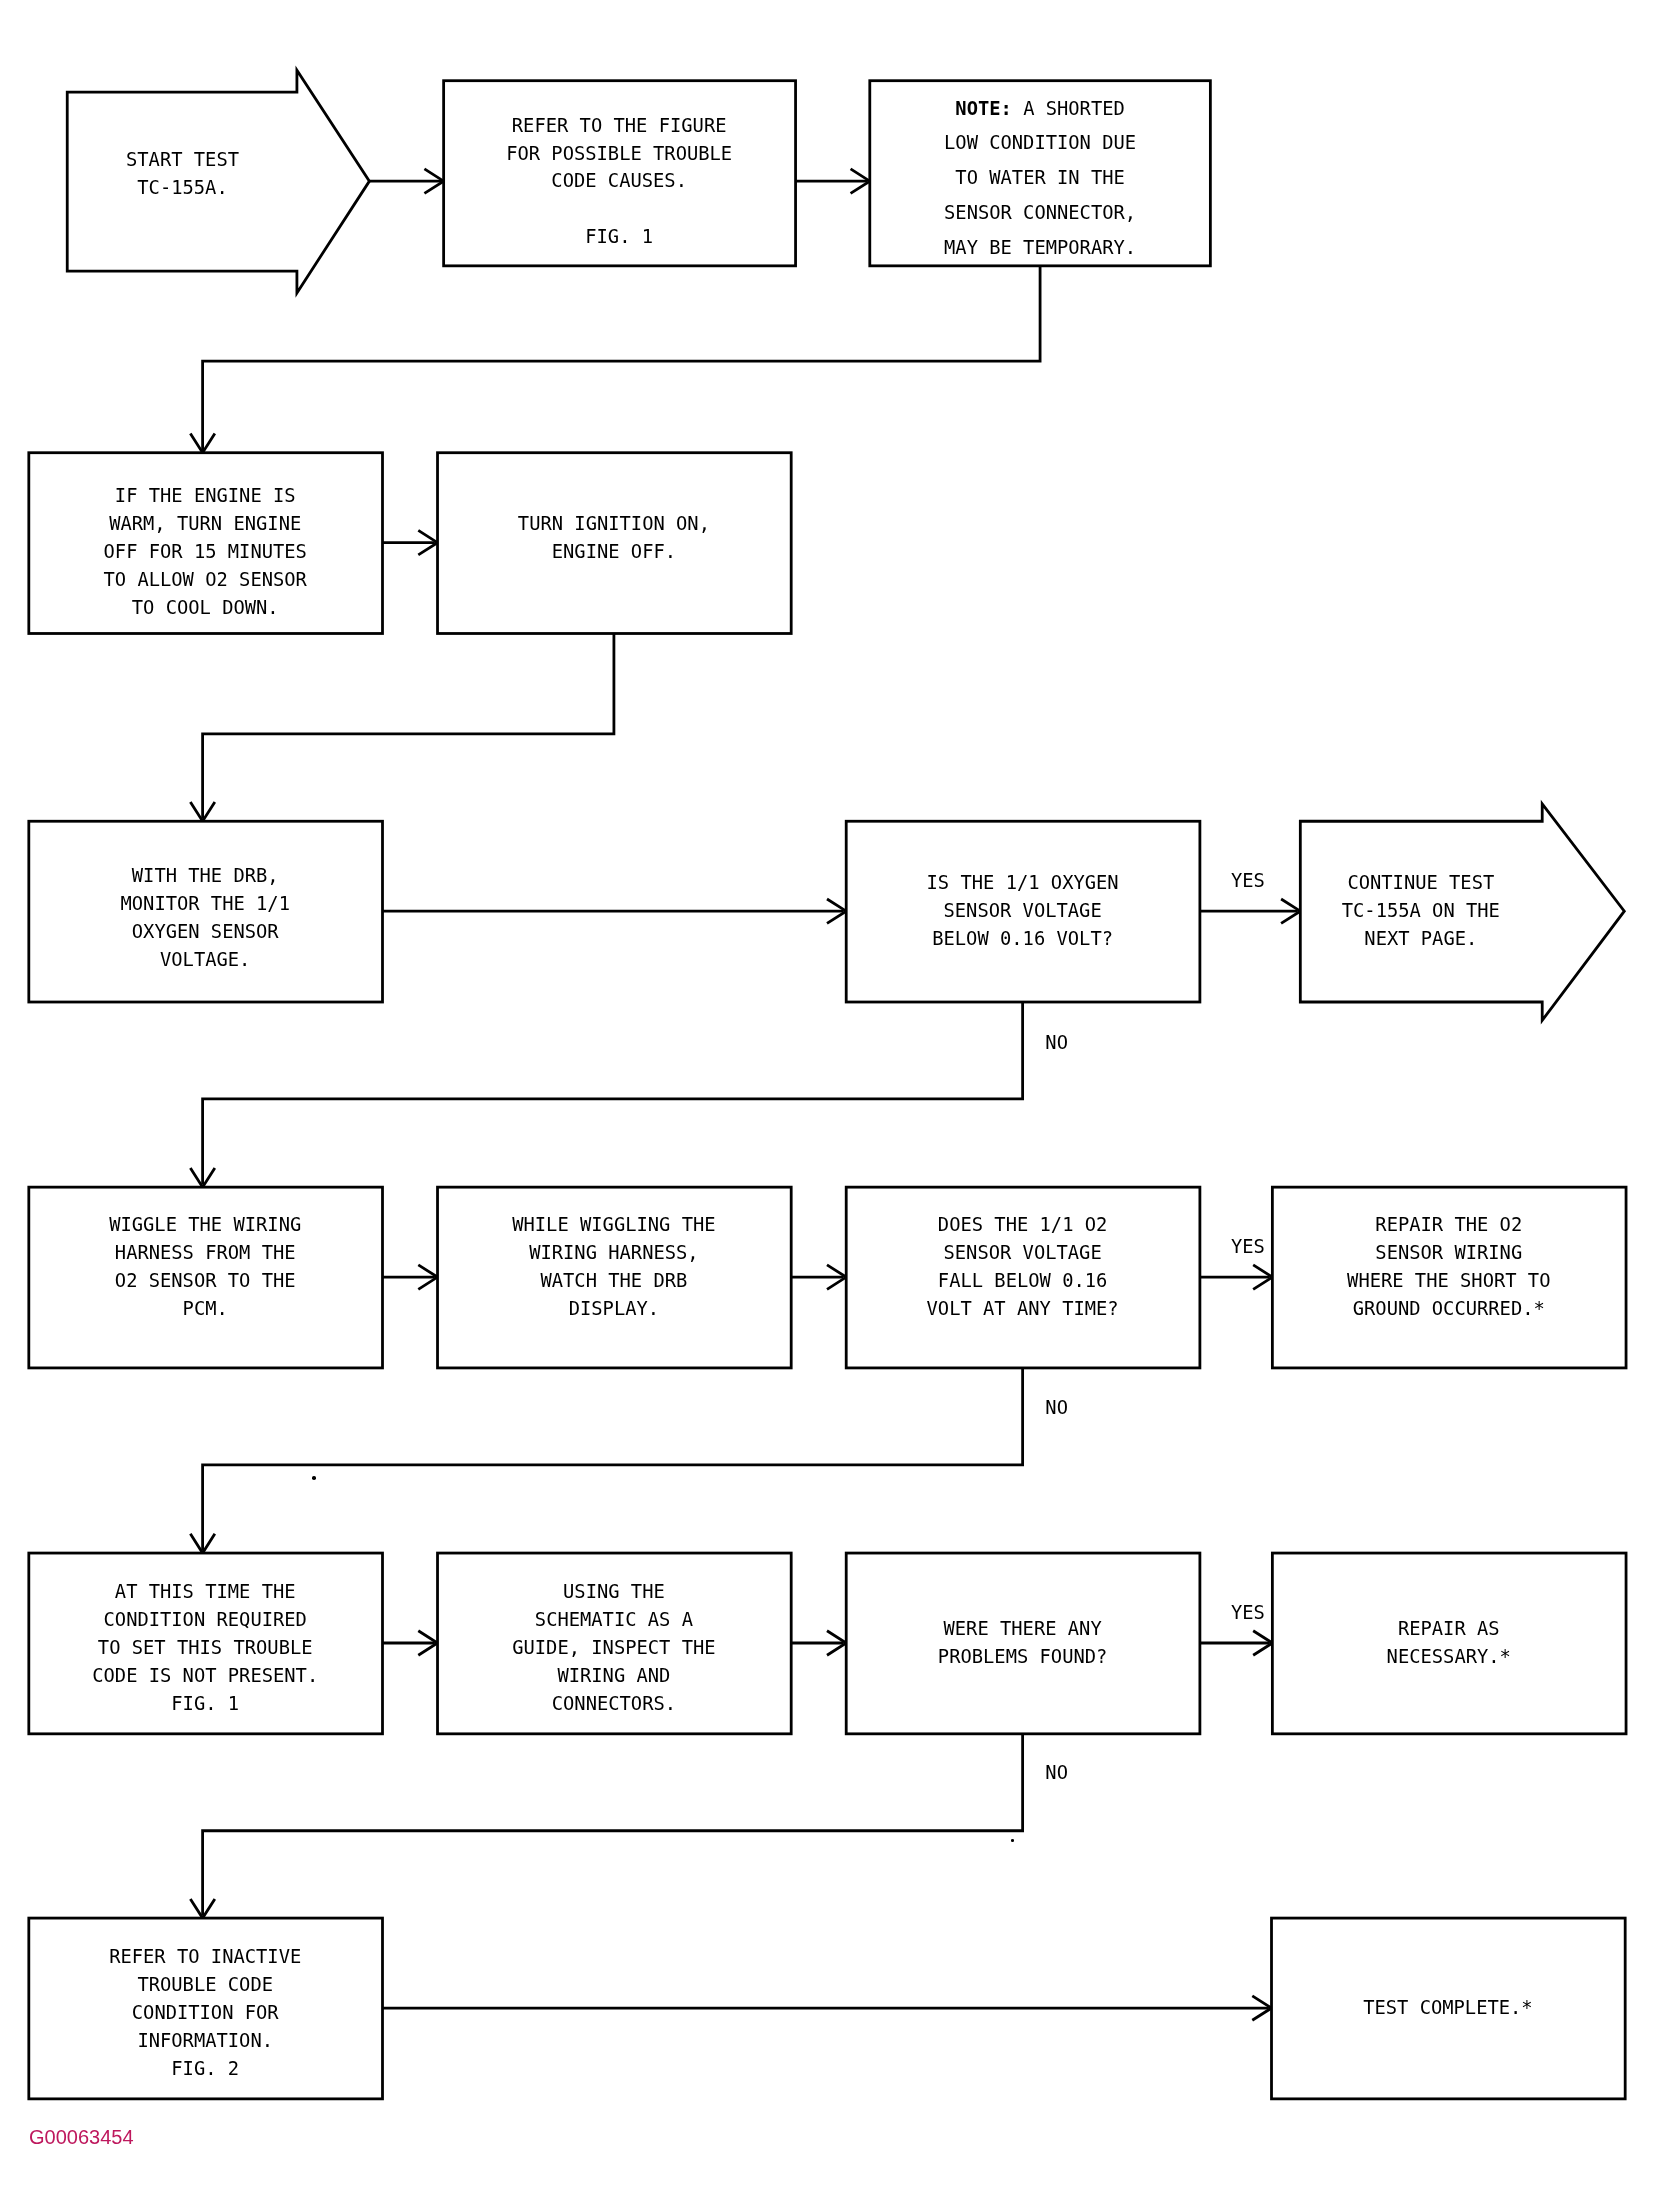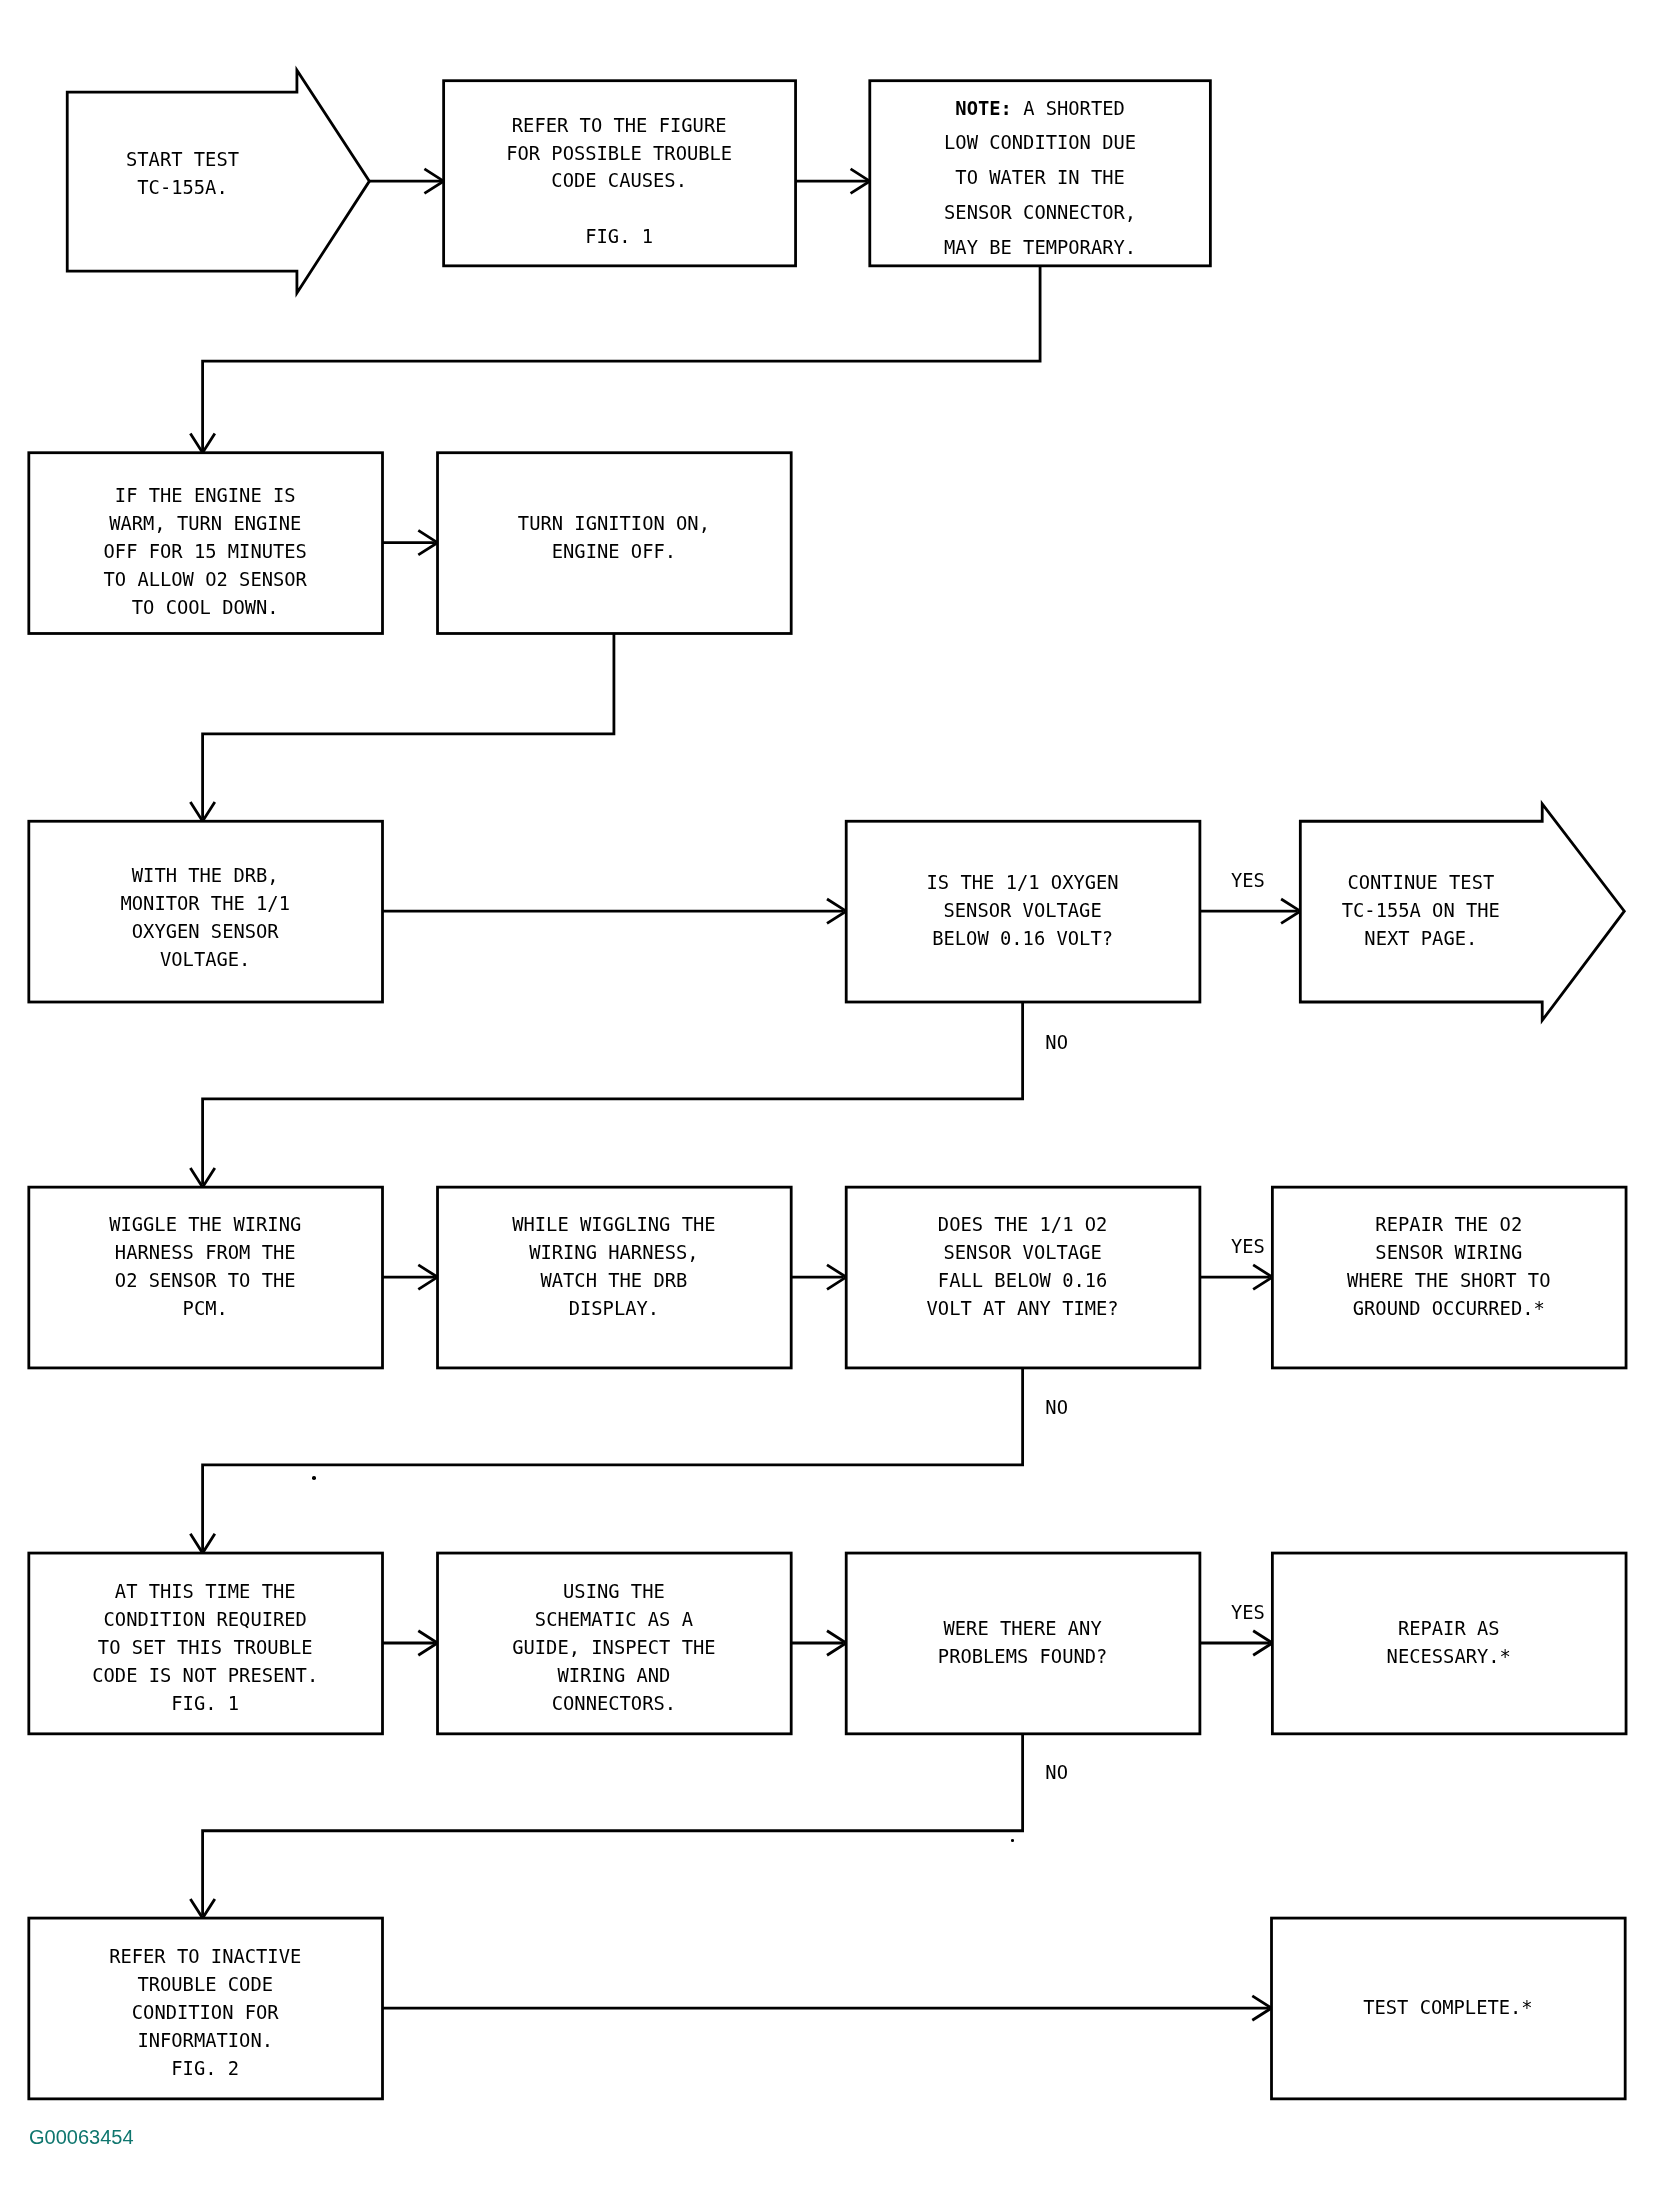--- a/index.html
+++ b/index.html
@@ -59,21 +59,21 @@
     stroke-width: 3.2;
     stroke-linecap: butt;
     stroke-linejoin: miter;
   }
   .footer-code {
     position: absolute;
     left: 29px;
     top: 2126px;
     font-family: "Liberation Sans", sans-serif;
     font-size: 20px;
-    color: #0f766e;
+    color: #be185d;
     white-space: nowrap;
     text-align: right;
   }
   .stray-dot {
     position: absolute;
     width: 3.5px;
     height: 3.5px;
     background: #000000;
     border-radius: 50%;
   }

